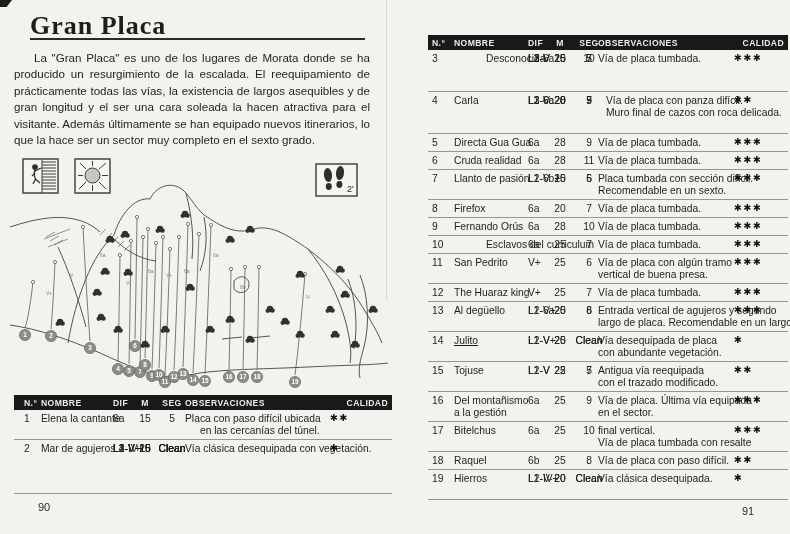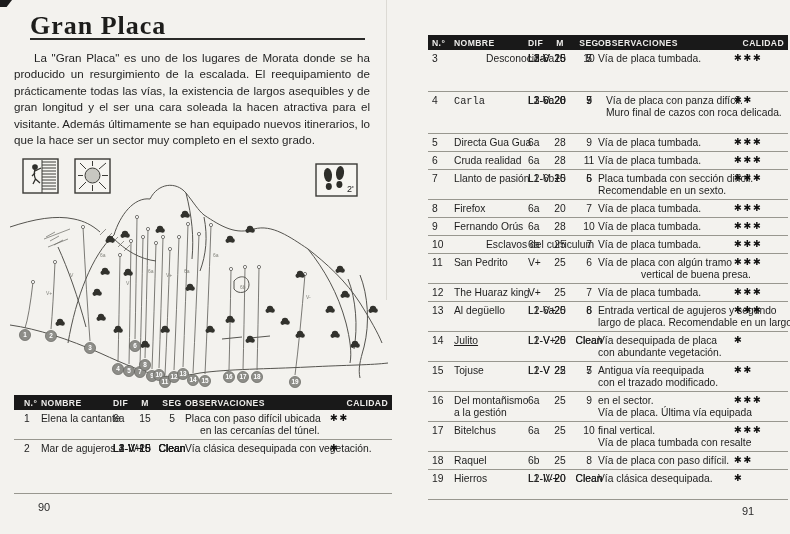--- a/index.html
+++ b/index.html
@@ -434,21 +434,21 @@
           <div class="" style="height: 12px; line-height: 12px;">Desconocida</div>
         </span>
         <span class="cell" style="left: 100px; width: 70px;"><span class="pline"><span class="" style="left: 0px;">L1-6a</span><span class="" style="left: 20px; width: 24px; text-align: center;">25</span><span class="" style="left: 46px; width: 30px; text-align: center;">10</span></span><span class="pline"><span class="" style="left: 0px;">L2-V</span><span class="" style="left: 20px; width: 24px; text-align: center;">15</span><span class="" style="left: 46px; width: 30px; text-align: center;">7</span></span><span class="pline"><span class="" style="left: 0px;">L3-V</span><span class="" style="left: 20px; width: 24px; text-align: center;">20</span><span class="" style="left: 46px; width: 30px; text-align: center;">5</span></span></span>
         <span class="cell" style="left: 170px;">
           <div class="" style="height: 12px; line-height: 12px;">Vía de placa tumbada.</div>
         </span>
         <span class="cell qual" style="left: 306px; top: 2px;">✱✱✱</span>
       </div>
       <div class="trow" style="height: 41px;">
         <span class="cell" style="left: 4px;">4</span>
-        <span class="cell" style="left: 26px; font-family: Liberation Mono, monospace;">
+        <span class="cell" style="left: 26px;">
           <div class="" style="height: 12px; line-height: 12px;">Carla</div>
         </span>
         <span class="cell" style="left: 100px; width: 70px;"><span class="pline"><span class="" style="left: 0px;">L1-6c</span><span class="" style="left: 20px; width: 24px; text-align: center;">28</span><span class="" style="left: 46px; width: 30px; text-align: center;">9</span></span><span class="pline"><span class="" style="left: 0px;">L2-V</span><span class="" style="left: 20px; width: 24px; text-align: center;">20</span><span class="" style="left: 46px; width: 30px; text-align: center;">5</span></span><span class="pline"><span class="" style="left: 0px;">L3-6a</span><span class="" style="left: 20px; width: 24px; text-align: center;">20</span><span class="" style="left: 46px; width: 30px; text-align: center;">7</span></span></span>
         <span class="cell" style="left: 178px;">
           <div class="" style="height: 12px; line-height: 12px;">Vía de placa con panza difícil.</div>
           <div class="" style="height: 12px; line-height: 12px;">Muro final de cazos con roca delicada.</div>
         </span>
         <span class="cell qual" style="left: 306px; top: 2px;">✱✱</span>
       </div>
       <div class="trow" style="height: 17px;">
@@ -519,21 +519,21 @@
         <span class="cell qual" style="left: 306px; top: 2px;">✱✱✱</span>
       </div>
       <div class="trow" style="height: 29px;">
         <span class="cell" style="left: 4px;">11</span>
         <span class="cell" style="left: 26px;">
           <div class="" style="height: 12px; line-height: 12px;">San Pedrito</div>
         </span>
         <span class="cell" style="left: 100px; width: 70px;"><span class="pline"><span class="" style="left: 0px;">V+</span><span class="" style="left: 20px; width: 24px; text-align: center;">25</span><span class="" style="left: 46px; width: 30px; text-align: center;">6</span></span></span>
         <span class="cell" style="left: 170px;">
           <div class="" style="height: 12px; line-height: 12px;">Vía de placa con algún tramo</div>
-          <div class="" style="height: 12px; line-height: 12px; margin-left: 43px;">vertical de buena presa.</div>
+          <div class="" style="height: 12px; line-height: 12px;">vertical de buena presa.</div>
         </span>
         <span class="cell qual" style="left: 306px; top: 2px;">✱✱✱</span>
       </div>
       <div class="trow" style="height: 17px;">
         <span class="cell" style="left: 4px;">12</span>
         <span class="cell" style="left: 26px;">
           <div class="" style="height: 12px; line-height: 12px;">The Huaraz king</div>
         </span>
         <span class="cell" style="left: 100px; width: 70px;"><span class="pline"><span class="" style="left: 0px;">V+</span><span class="" style="left: 20px; width: 24px; text-align: center;">25</span><span class="" style="left: 46px; width: 30px; text-align: center;">7</span></span></span>
         <span class="cell" style="left: 170px;">
@@ -578,22 +578,22 @@
         <span class="cell qual" style="left: 306px; top: 2px;">✱✱</span>
       </div>
       <div class="trow" style="height: 29px;">
         <span class="cell" style="left: 4px;">16</span>
         <span class="cell" style="left: 26px;">
           <div class="" style="height: 12px; line-height: 12px;">Del montañismo</div>
           <div class="" style="height: 12px; line-height: 12px;">a la gestión</div>
         </span>
         <span class="cell" style="left: 100px; width: 70px;"><span class="pline"><span class="" style="left: 0px;">6a</span><span class="" style="left: 20px; width: 24px; text-align: center;">25</span><span class="" style="left: 46px; width: 30px; text-align: center;">9</span></span></span>
         <span class="cell" style="left: 170px;">
+          <div class="" style="height: 12px; line-height: 12px;">Vía de placa. Última vía equipada</div>
           <div class="" style="height: 12px; line-height: 12px;">en el sector.</div>
-          <div class="" style="height: 12px; line-height: 12px;">Vía de placa. Última vía equipada</div>
         </span>
         <span class="cell qual" style="left: 306px; top: 2px;">✱✱✱</span>
       </div>
       <div class="trow" style="height: 29px;">
         <span class="cell" style="left: 4px;">17</span>
         <span class="cell" style="left: 26px;">
           <div class="" style="height: 12px; line-height: 12px;">Bitelchus</div>
         </span>
         <span class="cell" style="left: 100px; width: 70px;"><span class="pline"><span class="" style="left: 0px;">6a</span><span class="" style="left: 20px; width: 24px; text-align: center;">25</span><span class="" style="left: 46px; width: 30px; text-align: center;">10</span></span></span>
         <span class="cell" style="left: 170px;">

